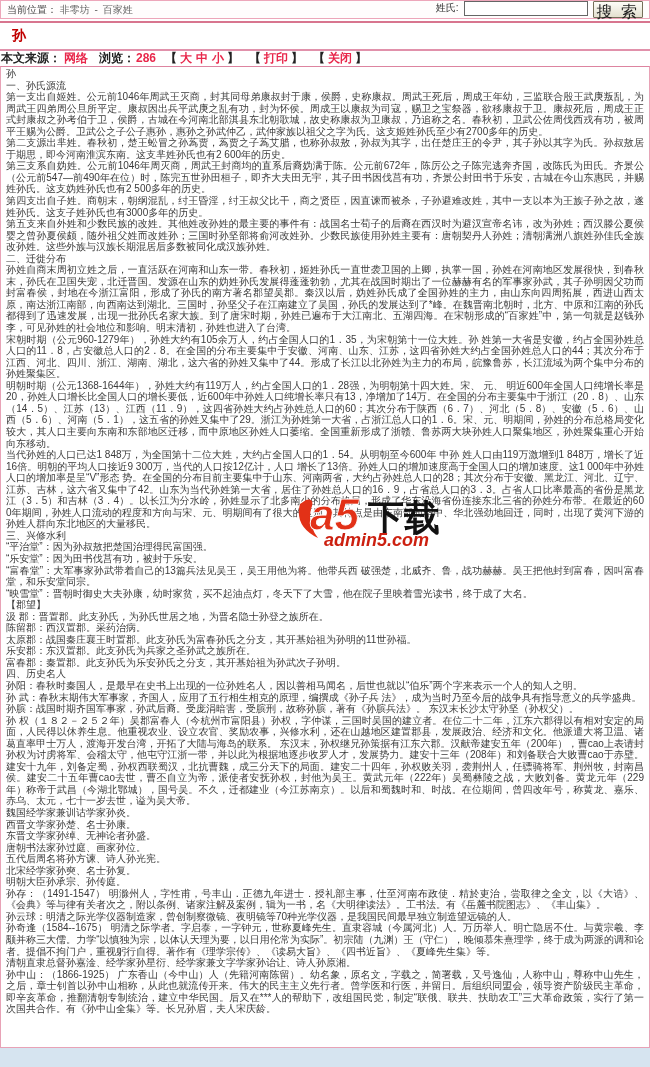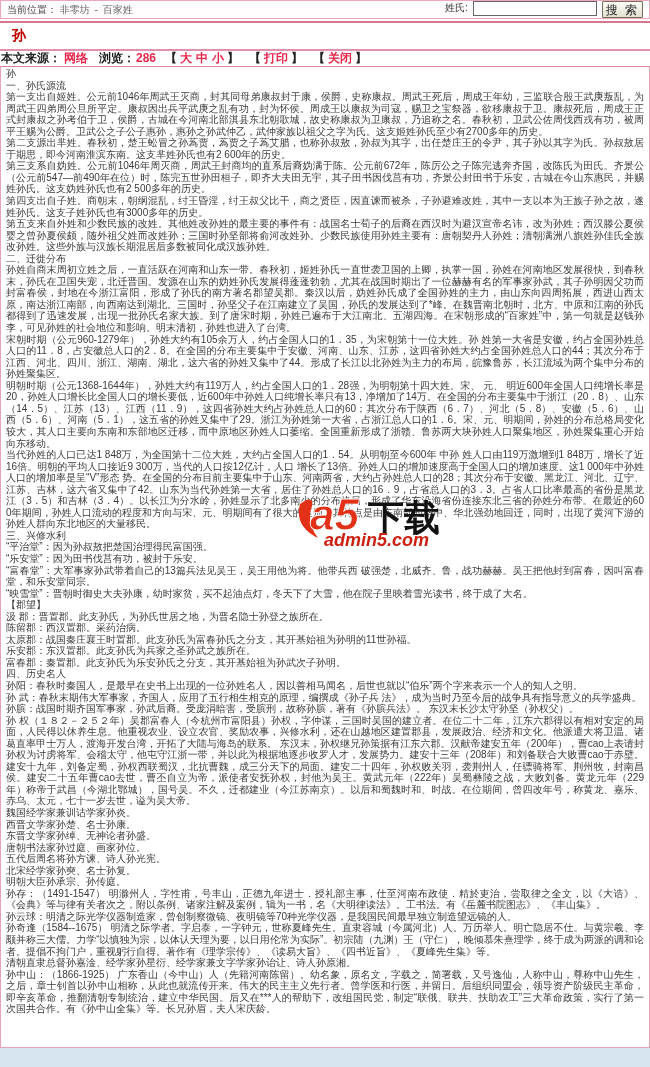--- a/index.html
+++ b/index.html
@@ -8,21 +8,21 @@
   
   .topbar{height:17px;border:1px solid #eda6ba;display:flex;align-items:center;
           justify-content:space-between;padding:0 6px;font-size:10px;background:#fffdfd;}
   .crumbs{color:#555;}
   .crumb-label{font-weight:normal;color:#444;}
   .crumb-link{color:#666;text-decoration:none;cursor:pointer;}
   .crumb-sep{color:#666;margin:0 2px;}
   .searchbox{display:flex;gap:5px;}
   .search-label{color:#333;}
   .search-input{width:118px;height:13px;border:1px solid #666;font-size:10px;padding:0 2px;background:#fff;}
-  .search-btn{height:17px;font-size:12px;letter-spacing:2px;padding:0 3px;color:#222;
+  .search-btn{height:17px;font-size:16px;letter-spacing:2px;padding:0 3px;color:#222;
               background:linear-gradient(#fdfdf8,#e3e0cf);border:1px solid #756f5a;border-radius:1px;cursor:pointer;}
   
   .rule-heavy{border-top:2px solid #d8758f;margin-top:2px;}
   .rule-mid{border-top:2px solid #e191ab;}
   
   .title-row{height:26px;display:flex;align-items:center;padding-left:12px;}
   .title-row h1{margin:0;font-size:14px;color:#c00000;font-weight:bold;}
   
   .meta-row{height:15px;line-height:15px;font-size:12px;font-weight:bold;
             padding-right:6px;color:#222;}

